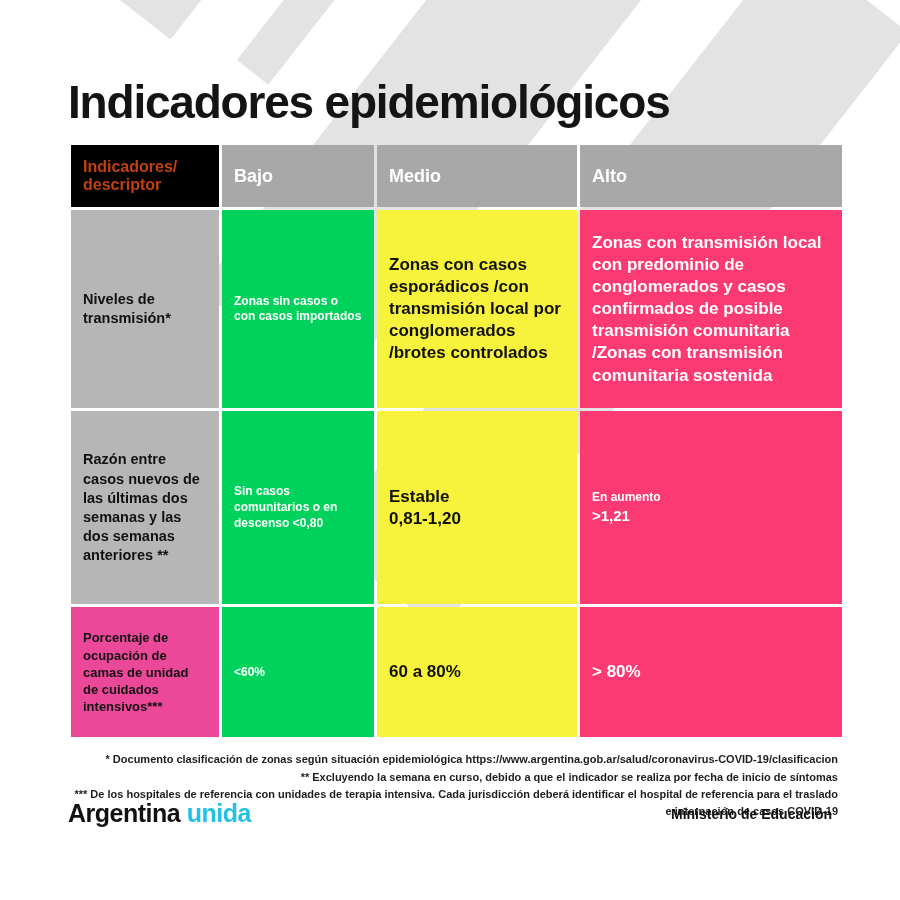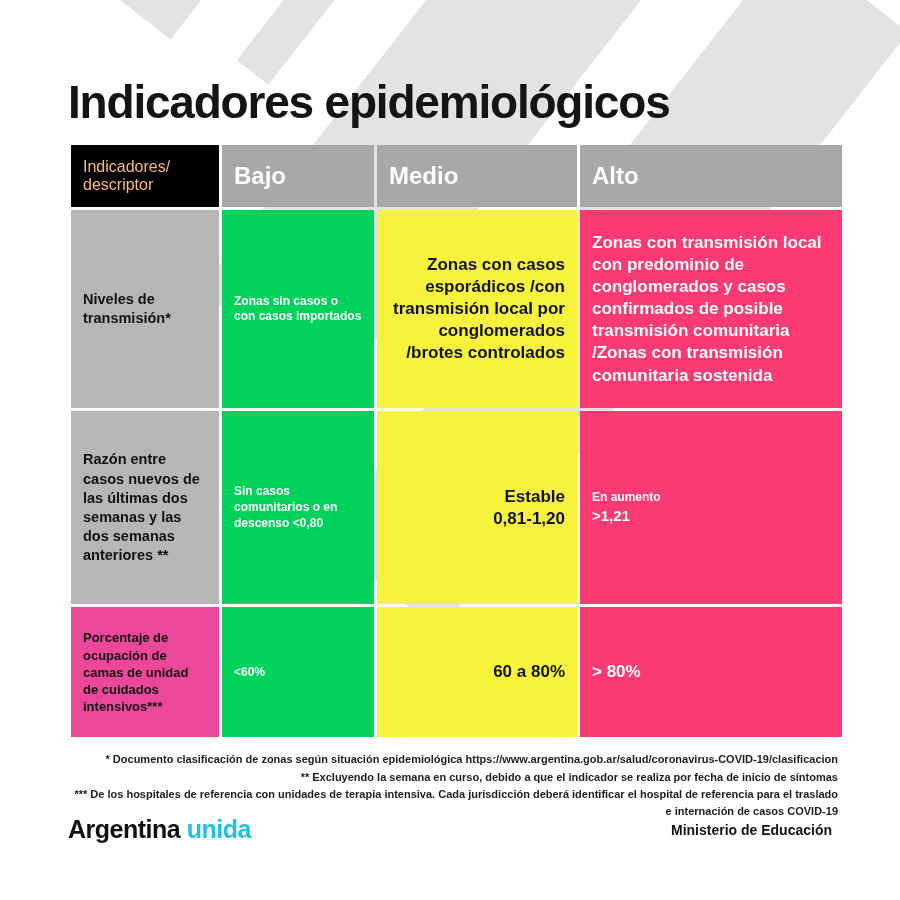--- a/index.html
+++ b/index.html
@@ -69,30 +69,30 @@
 
   
   .col-desc { width: 148px; }
   .col-bajo { width: 152px; }
   .col-medio { width: 200px; }
   .col-alto  { width: 262px; }
 
   
   .hdr-black {
     background: #000000;
-    color: #fdba74;
+    color: #c2410c;
     font-size: 16px;
-    font-weight: normal;
+    font-weight: bold;
     line-height: 1.15;
     height: 62px;
   }
   .hdr-grey {
     background: #a8a8a8;
     color: #ffffff;
-    font-size: 24px;
+    font-size: 18px;
     font-weight: bold;
     height: 62px;
   }
 
   
   .lbl {
     background: #b6b6b6;
     color: #111111;
     font-size: 14.5px;
     font-weight: bold;
@@ -100,21 +100,21 @@
   }
   .lbl-light {
     background: #ec4899;
     color: #111111;
     font-size: 13px;
     font-weight: bold;
     line-height: 1.32;
   }
 
   .green  { background: #00d25b; color: #ffffff; }
-  .yellow { background: #f7f23c; color: #111111; text-align: right; }
+  .yellow { background: #f7f23c; color: #111111; }
   .pink   { background: #fb3a74; color: #ffffff; }
 
   .cell-txt {
     font-size: 12px;
     font-weight: bold;
     line-height: 1.3;
   }
   .cell-txt.small { font-size: 15px; }
   .cell-txt.lg { font-size: 17px; }
 
@@ -132,21 +132,21 @@
     font-weight: bold;
     text-align: right;
   }
   .notes div { margin-bottom: 1px; }
 
   
   .footer {
     position: absolute;
     left: 68px;
     right: 68px;
-    bottom: 56px;
+    bottom: 72px;
     display: flex;
     align-items: center;
     justify-content: space-between;
   }
   .brand {
     font-size: 25px;
     font-weight: bold;
     color: #111111;
     letter-spacing: -0.5px;
   }

